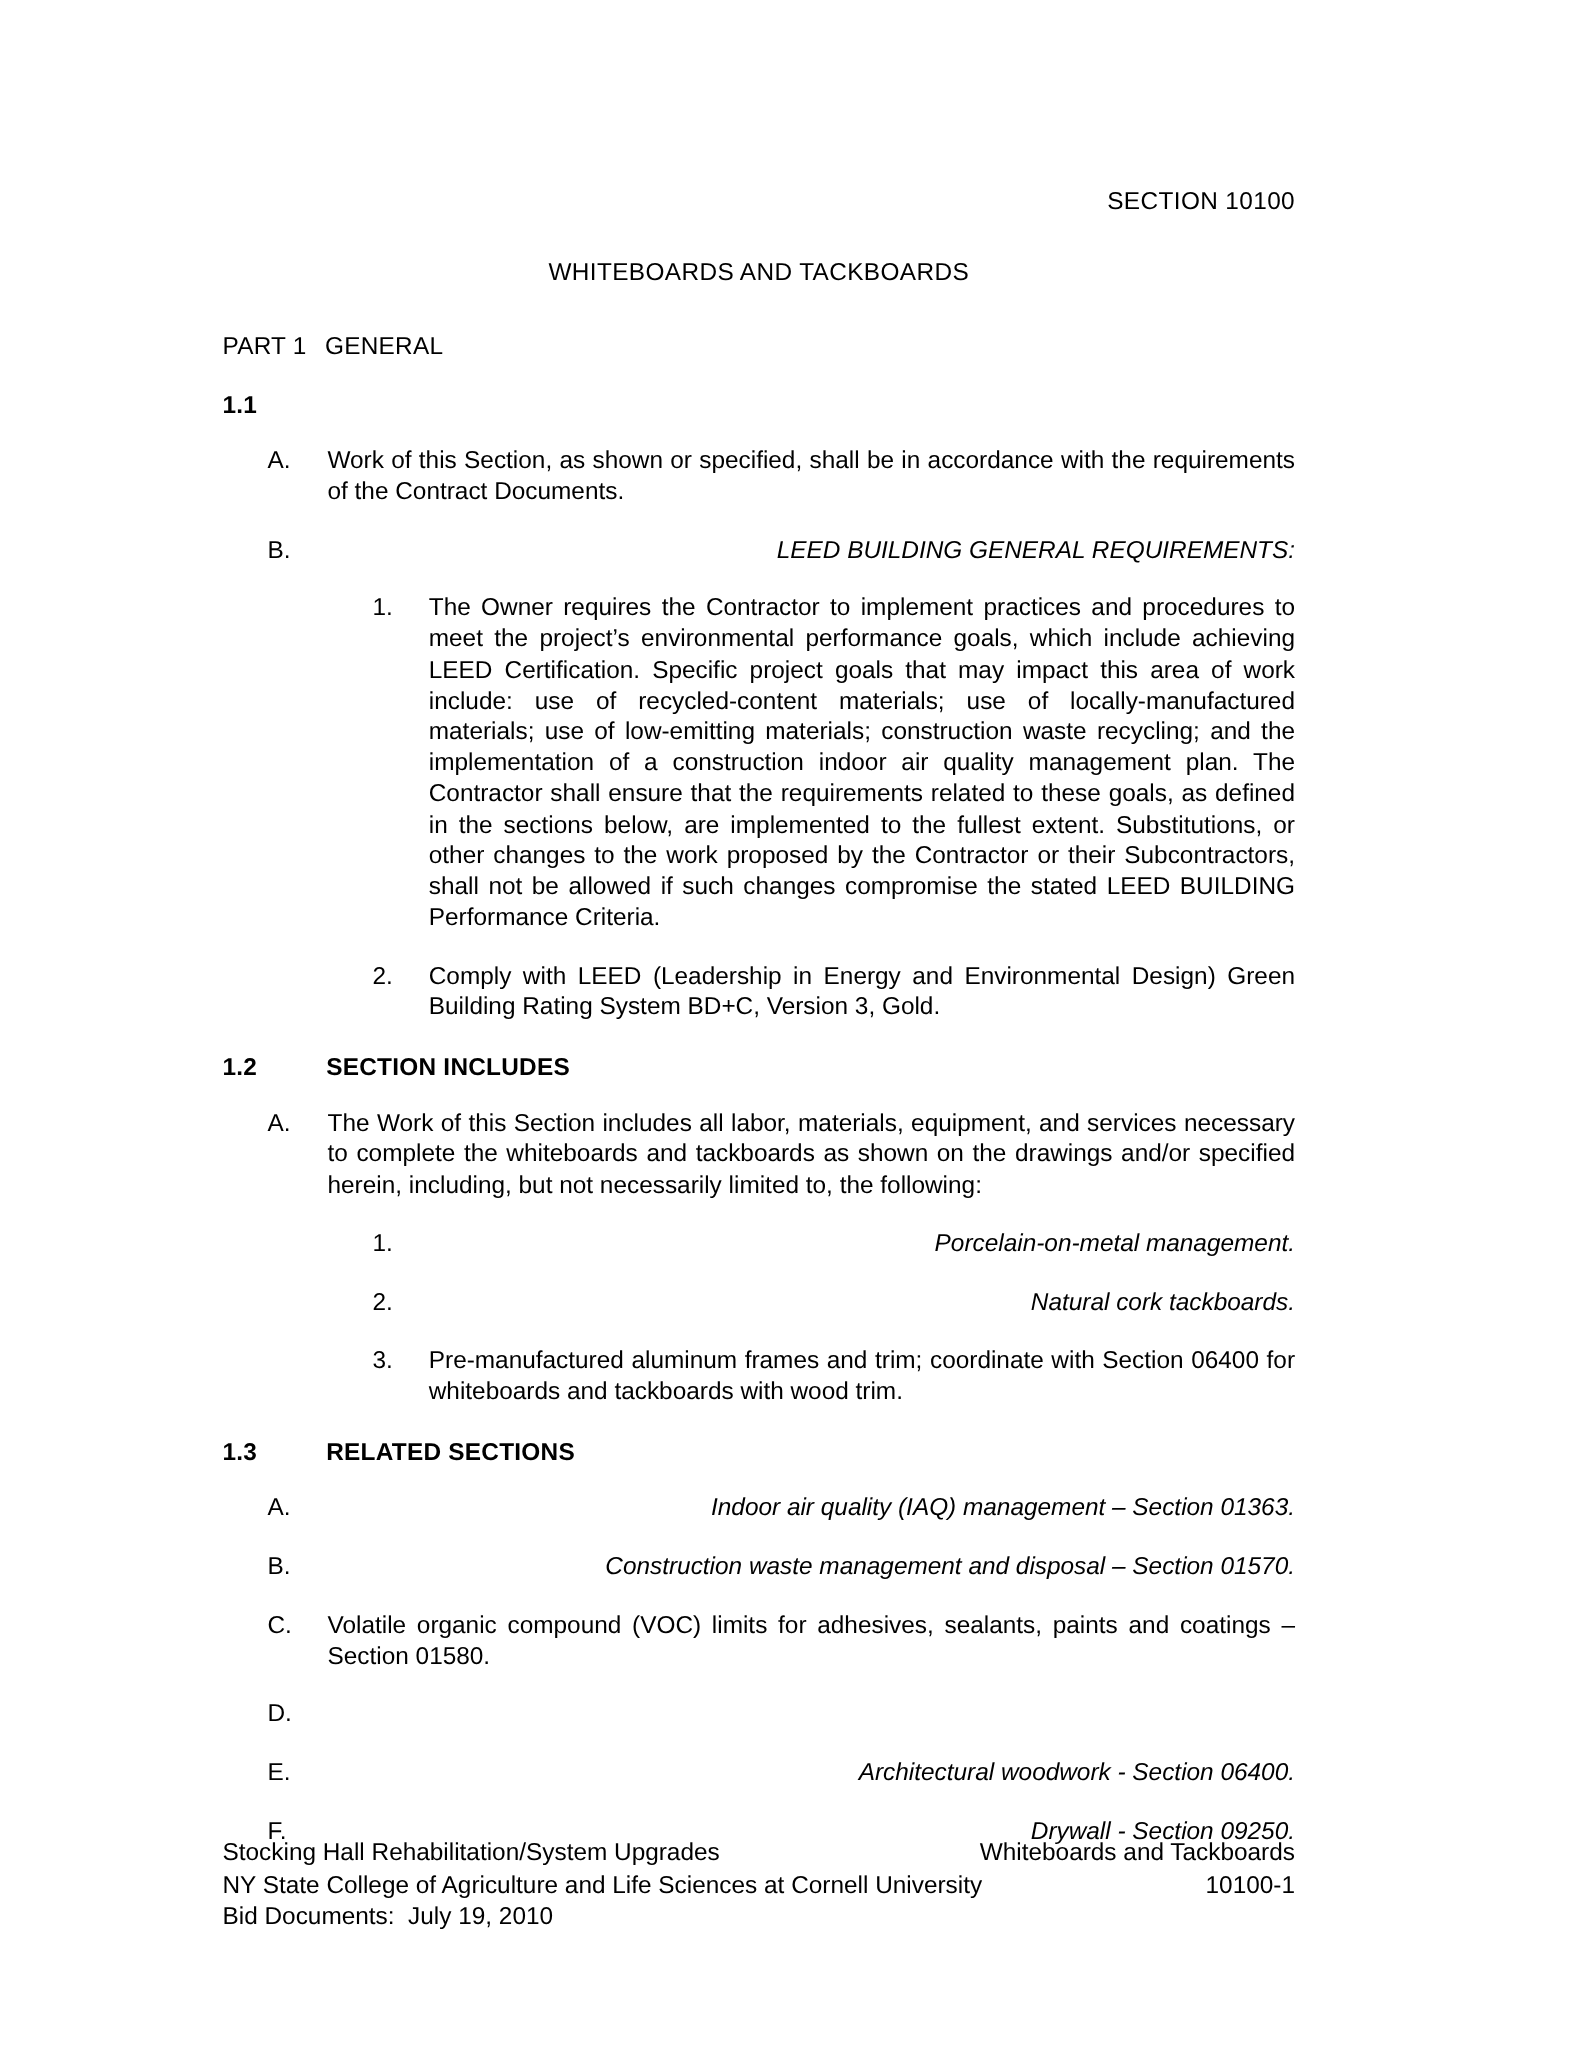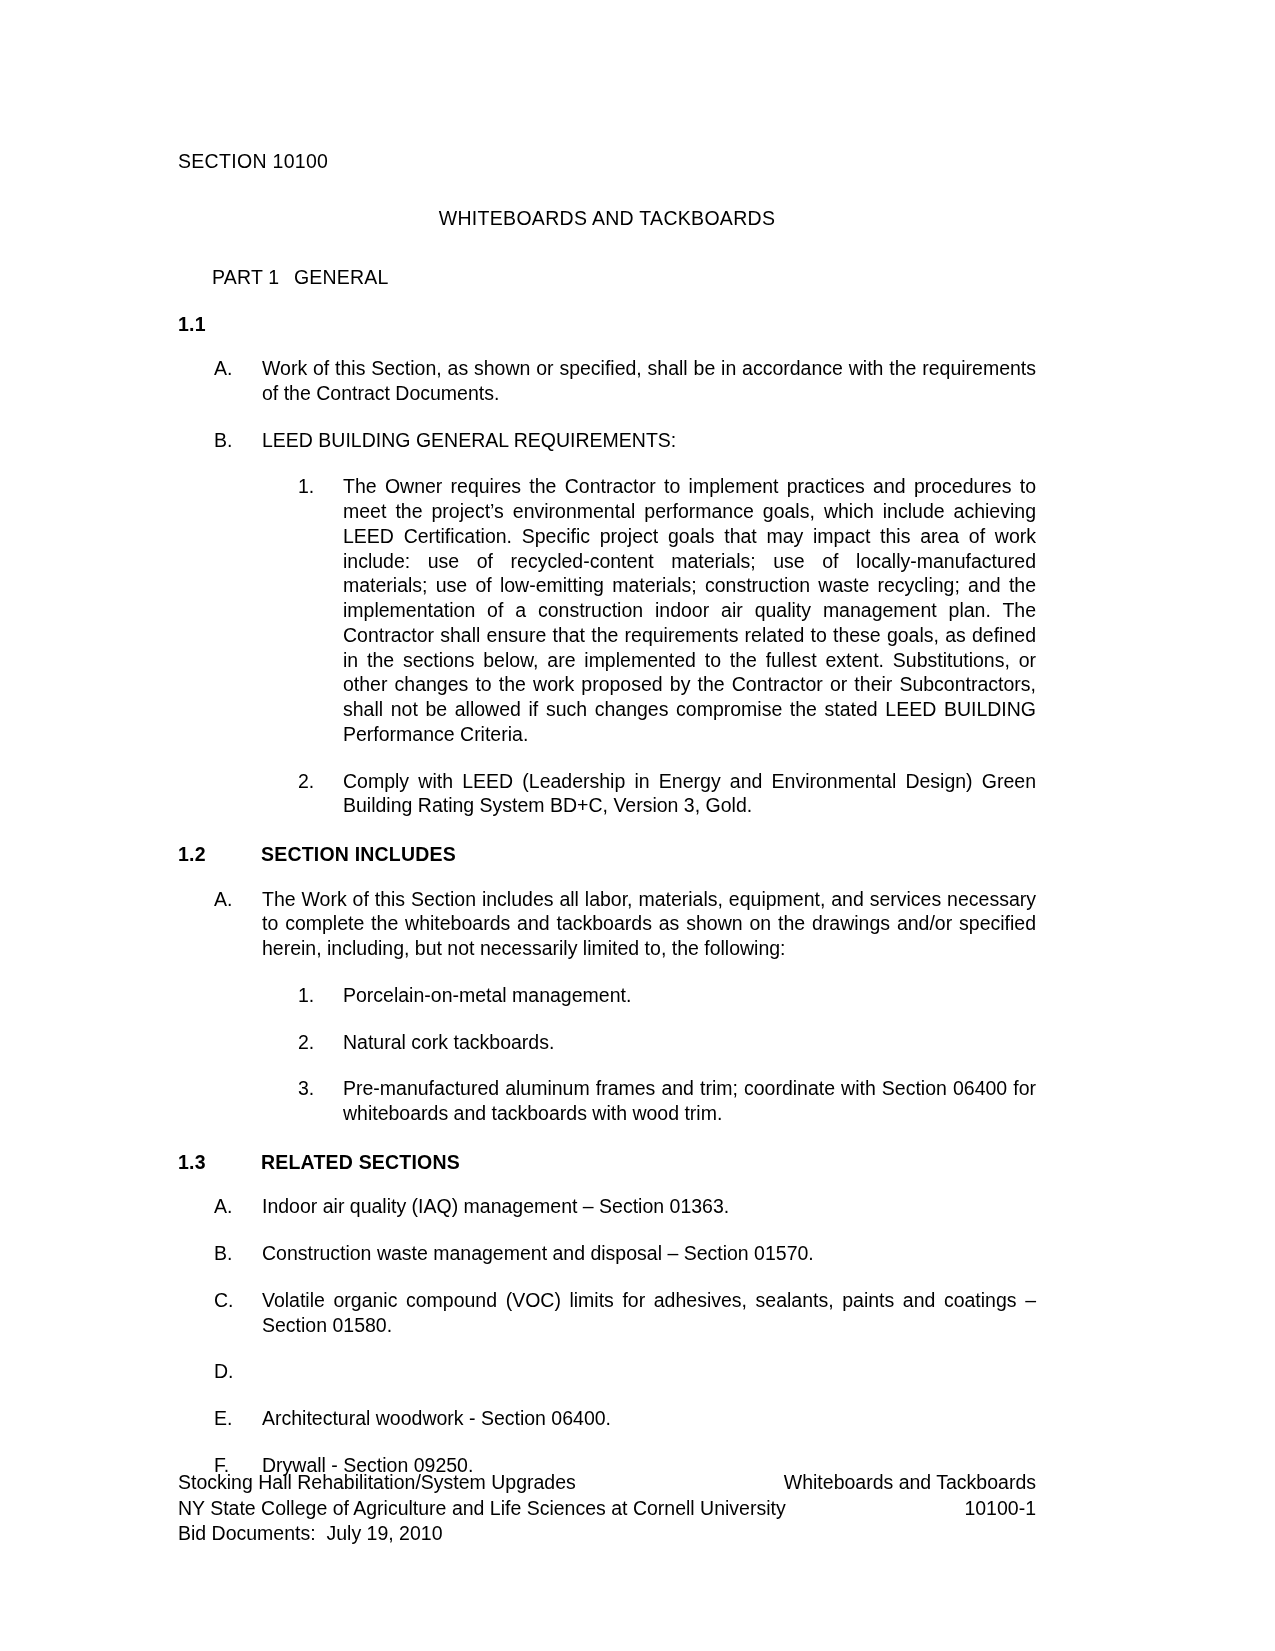--- a/index.html
+++ b/index.html
@@ -23,21 +23,21 @@
   }
   .content {
     position: absolute;
     left: 178px;
     top: 0;
     width: 858px;
   }
 
   
   .doc-title {
-    text-align: left;
+    text-align: right;
     font-size: 19.5px;
     letter-spacing: 0.3px;
     margin: 0;
     padding-top: 152px;
     line-height: 1.0;
   }
   .doc-subtitle {
     text-align: center;
     font-size: 19.5px;
     letter-spacing: 0.3px;
@@ -50,21 +50,20 @@
   .part-heading {
     font-size: 19.5px;
     margin: 0;
     padding-top: 40px;
     line-height: 1.0;
     letter-spacing: 0.2px;
   }
   .part-heading .part-label {
     display: inline-block;
     width: 82px;
-    margin-left: 34px;
   }
 
   
   .section-heading {
     font-size: 19.5px;
     margin: 0;
     padding-top: 27px;
     line-height: 1.0;
     letter-spacing: 0.2px;
     display: flex;
@@ -110,21 +109,22 @@
     width: 45px;
     flex: 0 0 45px;
   }
   .item-1 .body {
     flex: 1 1 auto;
     text-align: justify;
     text-justify: inter-word;
   }
   .item-1 .body.nojust,
   .item-a .body.nojust {
-    text-align: left;
+    text-align: right;
+    font-style: italic;
   }
 
   
   .footer {
     position: absolute;
     left: 178px;
     top: 1470px;
     width: 858px;
     font-size: 19.5px;
     line-height: 1.32;

